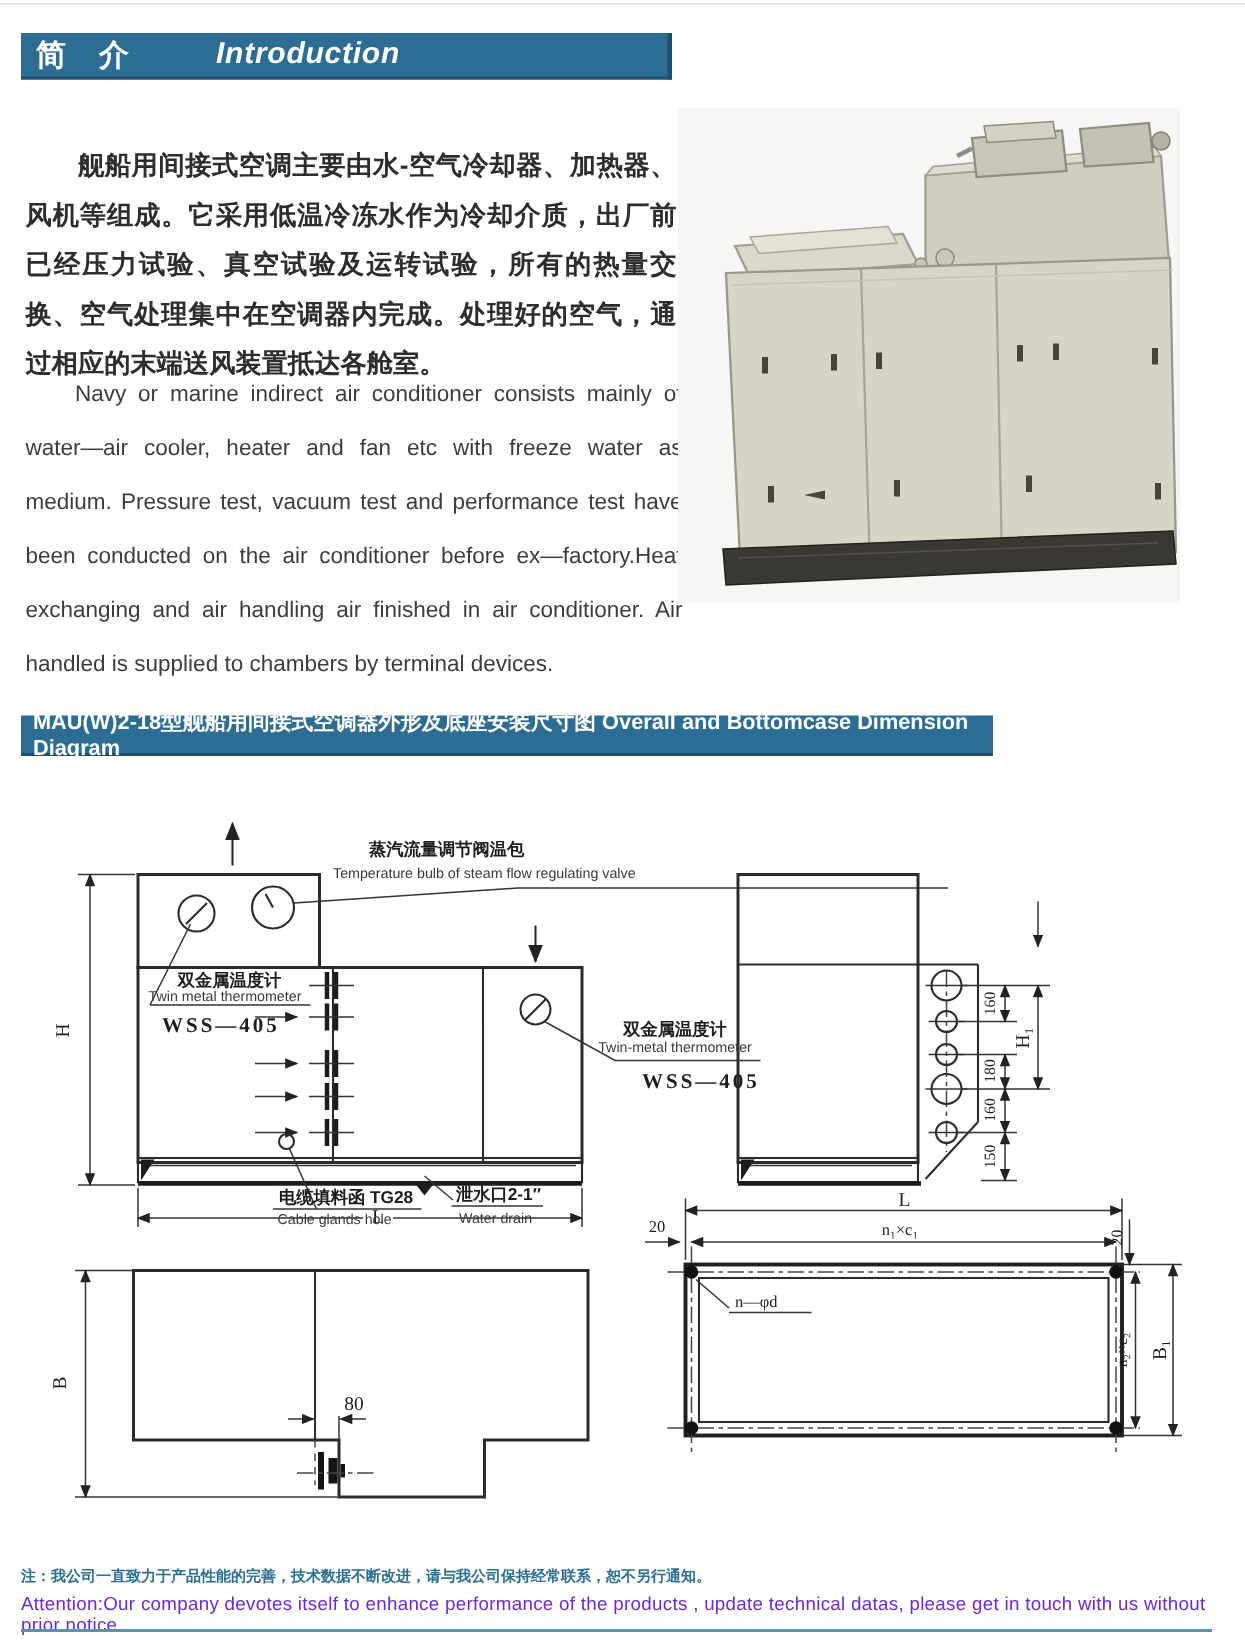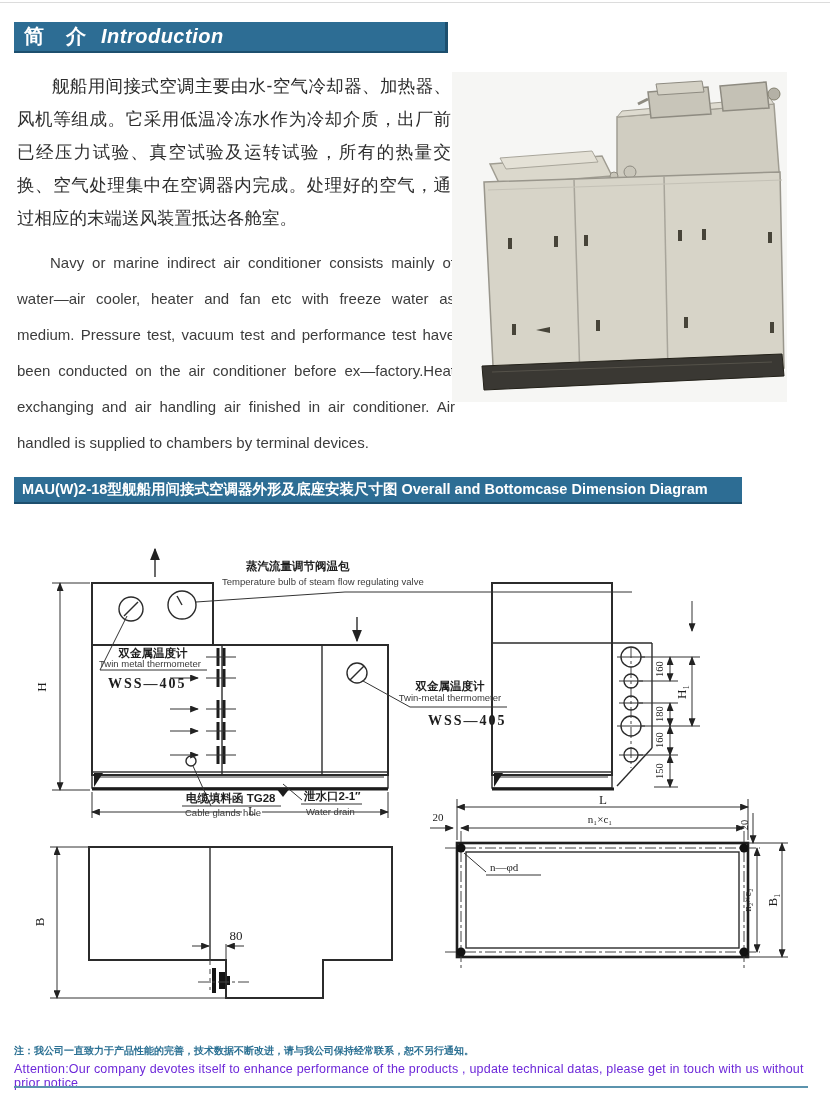--- a/index.html
+++ b/index.html
@@ -1,22 +1,22 @@
 <!DOCTYPE html>
 <html><head>
 <meta charset="utf-8">
 <style>
   html,body{margin:0;padding:0;background:#ffffff;}
   body{width:830px;height:1093px;position:relative;font-family:"Liberation Sans",sans-serif;overflow:hidden;}
   .topline{position:absolute;left:0;top:2px;width:830px;height:1px;background:#dcdcdc;}
-  .hdr{position:absolute;background:#2d6d94;color:#ffffff;display:flex;align-items:center;box-sizing:border-box;}
+  .hdr{position:absolute;background:#2d6d94;color:#ffffff;display:flex;align-items:center;box-sizing:border-box;gap:43px;}
   .hdr1{left:14px;top:22px;width:434px;height:31px;padding-left:10px;font-size:20px;font-weight:bold;letter-spacing:1px;border-right:3px solid #1d4f6e;border-bottom:2px solid #1d4f6e;}
   .hdr1 .en{margin-left:14px;letter-spacing:0.5px;font-style:italic;}
-  .hdr2{left:14px;top:477px;width:728px;height:27px;padding-left:8px;font-size:14.5px;font-weight:bold;border-bottom:2px solid #1d4f6e;}
-  .cn-para{position:absolute;left:17px;top:52px;width:434px;font-size:17.5px;line-height:33px;color:#2d2d2d;text-align:justify;text-indent:2em;font-weight:400;}
+  .hdr2{left:14px;top:477px;width:648px;height:27px;padding-left:8px;font-size:14.5px;font-weight:bold;border-bottom:2px solid #1d4f6e;}
+  .cn-para{position:absolute;left:17px;top:76px;width:434px;font-size:17.5px;line-height:33px;color:#2d2d2d;text-align:justify;text-indent:2em;font-weight:700;}
   .en-para{position:absolute;left:17px;top:230px;width:438px;font-size:15px;line-height:36px;color:#3c3c3c;text-align:justify;text-indent:2.2em;}
   .photo{position:absolute;left:452px;top:72px;width:335px;height:330px;}
   .dwg{position:absolute;left:0;top:530px;width:830px;height:505px;}
   .footer-zh{position:absolute;left:14px;top:1044px;width:800px;font-size:10px;font-weight:bold;color:#2b7093;}
   .footer-en{position:absolute;left:14px;top:1062px;width:816px;font-size:12.5px;color:#6d28d9;letter-spacing:0.2px;}
   .footer-rule{position:absolute;left:14px;top:1086px;width:794px;height:2px;background:#5b93ad;}
   
   .ln{stroke:#2b2b2b;stroke-width:2;fill:none;}
   .ln1{stroke:#2b2b2b;stroke-width:1.4;fill:none;}
   .thin{stroke:#333333;stroke-width:1;fill:none;}

